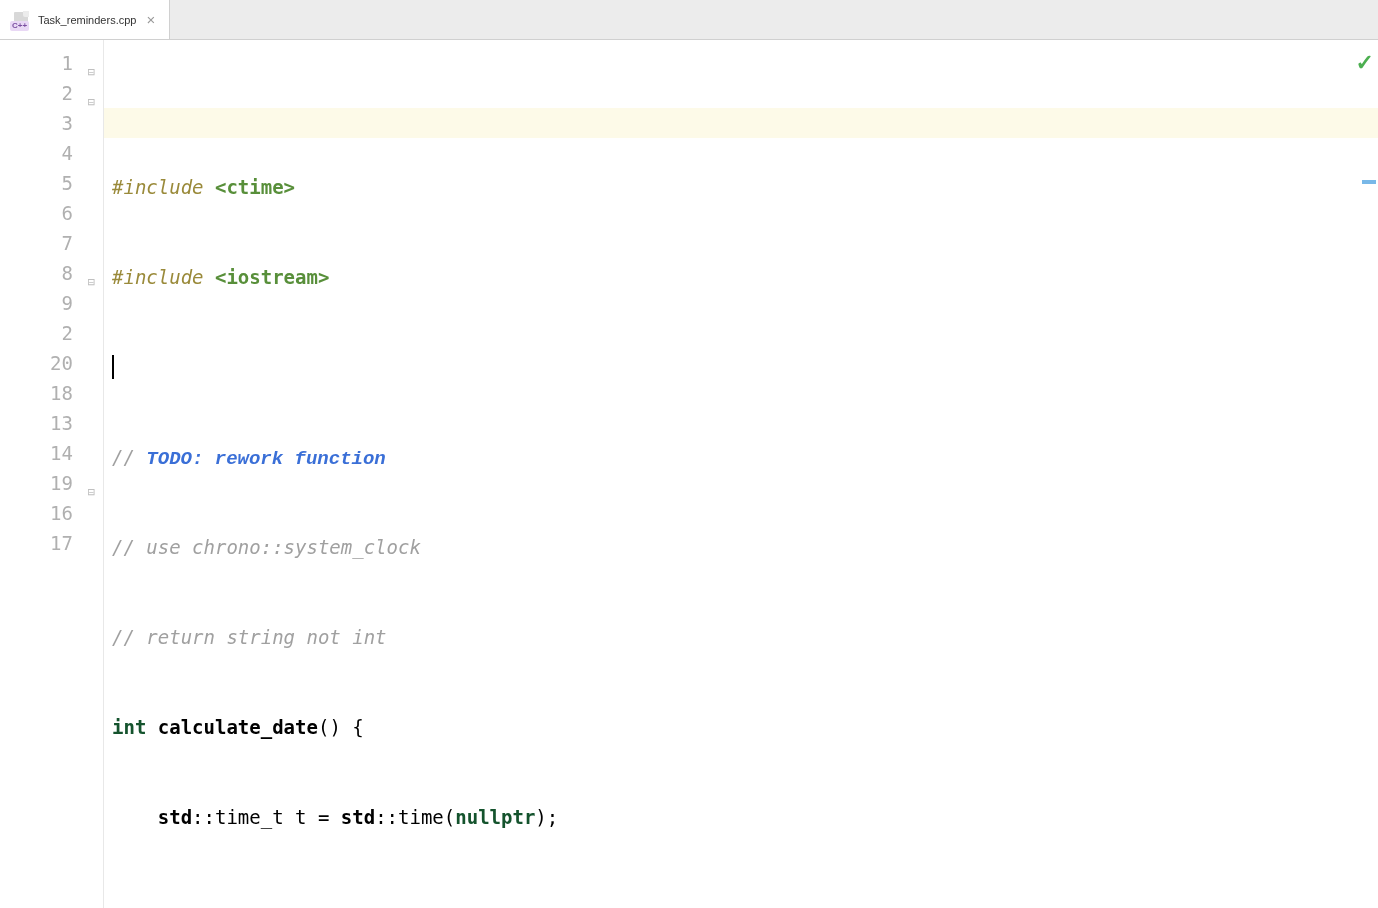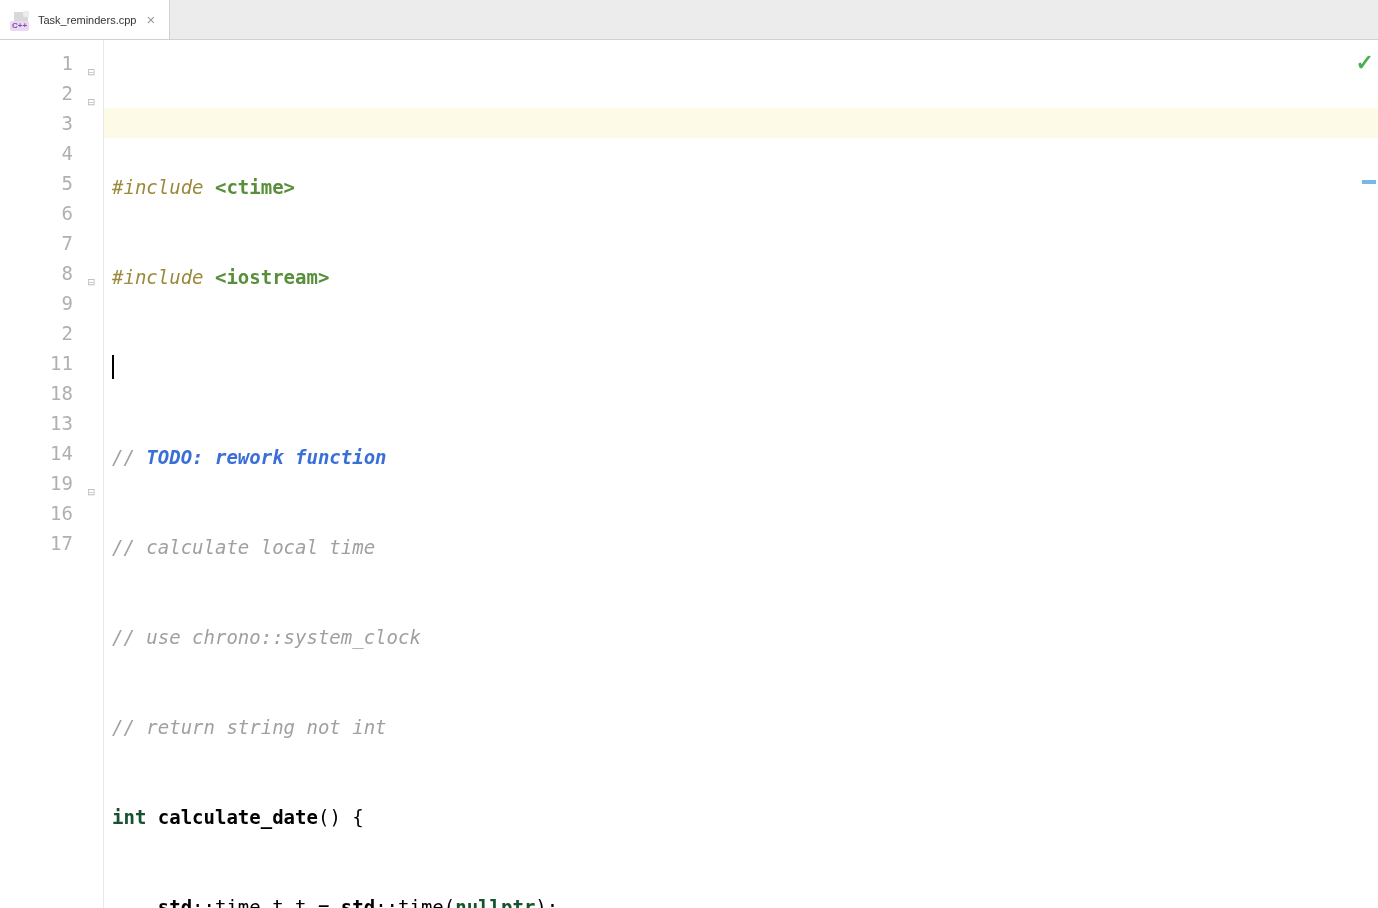--- a/index.html
+++ b/index.html
@@ -123,21 +123,21 @@
       top: 68px;
       z-index: 0;
     }
     .code-line > * { position: relative; z-index: 1; }
     .kw-directive { color: #9a8a3a; font-style: italic; }
     .kw-include { color: #588f3a; font-weight: bold; }
     .kw-keyword { color: #14532d; font-weight: bold; }
     .kw-func { color: #000; font-weight: bold; }
     .kw-ns { color: #000; font-weight: bold; }
     .kw-comment { color: #a0a0a0; font-style: italic; }
-    .kw-todo { color: #3a6fd7; font-weight: bold; font-style: italic; }
+    .kw-todo { color: #3a6fd7; font-weight: bold; font-style: italic; font-family: Liberation Mono, monospace; }
     .cursor {
       display: inline-block;
       width: 2px;
       height: 24px;
       background: #000;
       vertical-align: middle;
       position: relative;
       top: -2px;
     }
     .status-gutter {
@@ -182,37 +182,36 @@
     <div class="gutter-line"><span>1</span><span class="fold-mark">⊟</span></div>
     <div class="gutter-line"><span>2</span><span class="fold-mark">⊟</span></div>
     <div class="gutter-line"><span>3</span></div>
     <div class="gutter-line"><span>4</span></div>
     <div class="gutter-line"><span>5</span></div>
     <div class="gutter-line"><span>6</span></div>
     <div class="gutter-line"><span>7</span></div>
     <div class="gutter-line"><span>8</span><span class="fold-mark">⊟</span></div>
     <div class="gutter-line"><span>9</span></div>
     <div class="gutter-line"><span>2</span></div>
-    <div class="gutter-line"><span>11</span></div>
+    <div class="gutter-line"><span>20</span></div>
     <div class="gutter-line"><span>18</span></div>
     <div class="gutter-line"><span>13</span></div>
     <div class="gutter-line"><span>14</span></div>
     <div class="gutter-line"><span>19</span><span class="fold-mark">⊟</span></div>
     <div class="gutter-line"><span>16</span></div>
     <div class="gutter-line"><span>17</span></div>
   </div>
 
   <div class="code-area">
     <div class="current-line-bg"></div>
 
     <div class="code-line"><span class="kw-directive">#include </span><span class="kw-include">&lt;ctime&gt;</span></div>
     <div class="code-line"><span class="kw-directive">#include </span><span class="kw-include">&lt;iostream&gt;</span></div>
     <div class="code-line"><span class="cursor"></span></div>
     <div class="code-line"><span class="kw-comment">// </span><span class="kw-todo">TODO: rework function</span></div>
-    <div class="code-line"><span class="kw-comment">// calculate local time</span></div>
     <div class="code-line"><span class="kw-comment">// use chrono::system_clock</span></div>
     <div class="code-line"><span class="kw-comment">// return string not int</span></div>
     <div class="code-line"><span class="kw-keyword">int</span><span> </span><span class="kw-func">calculate_date</span><span>() {</span></div>
     <div class="code-line"><span>    </span><span class="kw-ns">std</span><span>::</span><span>time_t</span><span> t = </span><span class="kw-ns">std</span><span>::</span><span>time(</span><span class="kw-keyword">nullptr</span><span>);</span></div>
     
     
     
     
     
     

